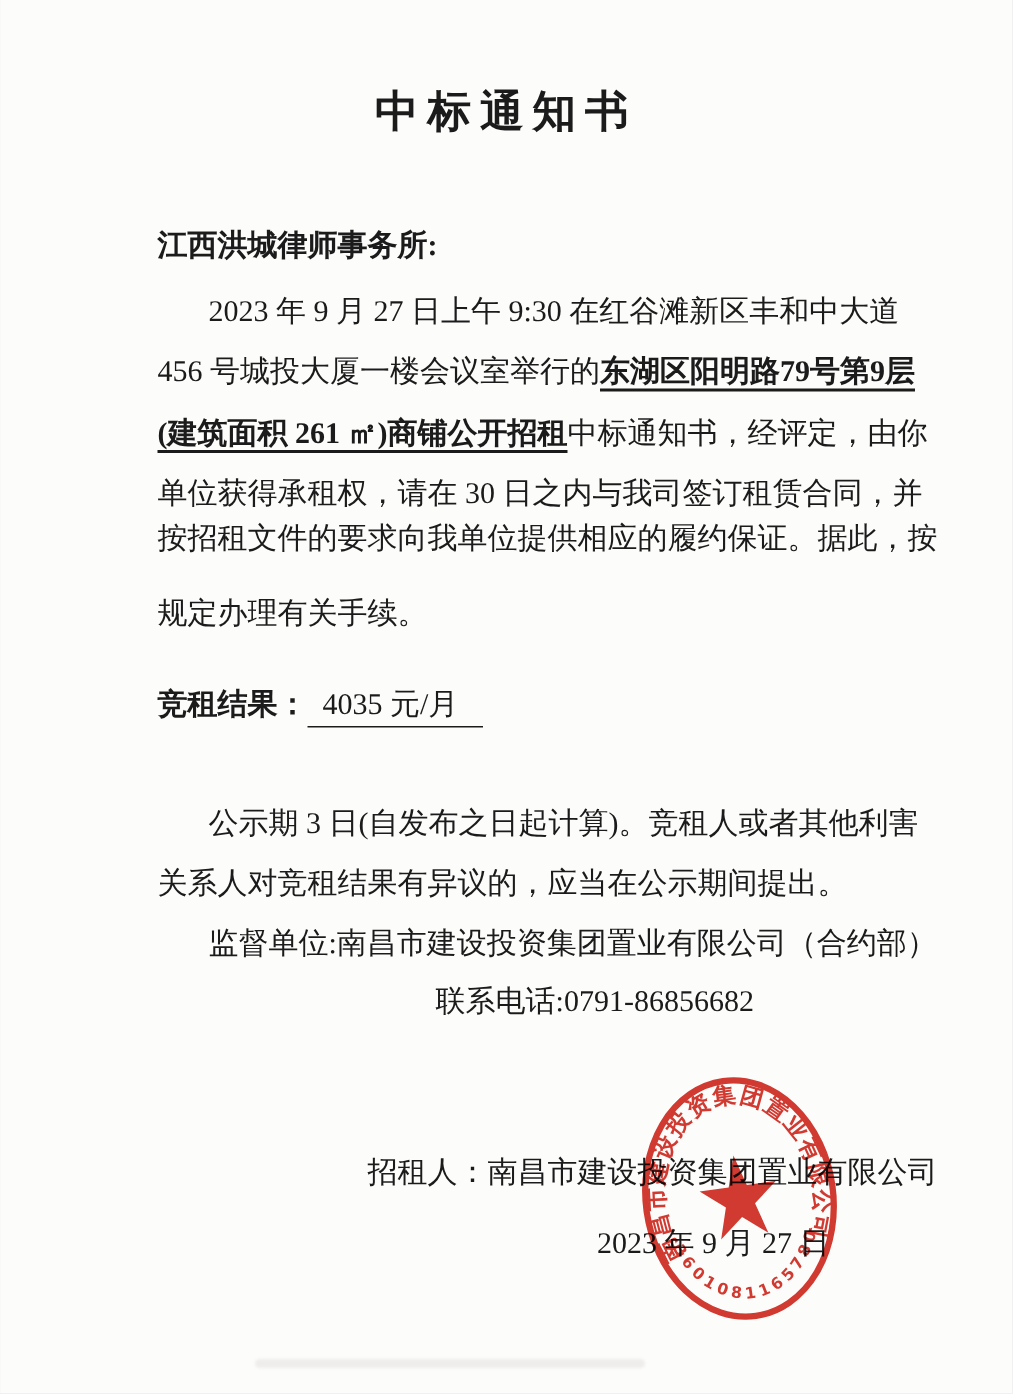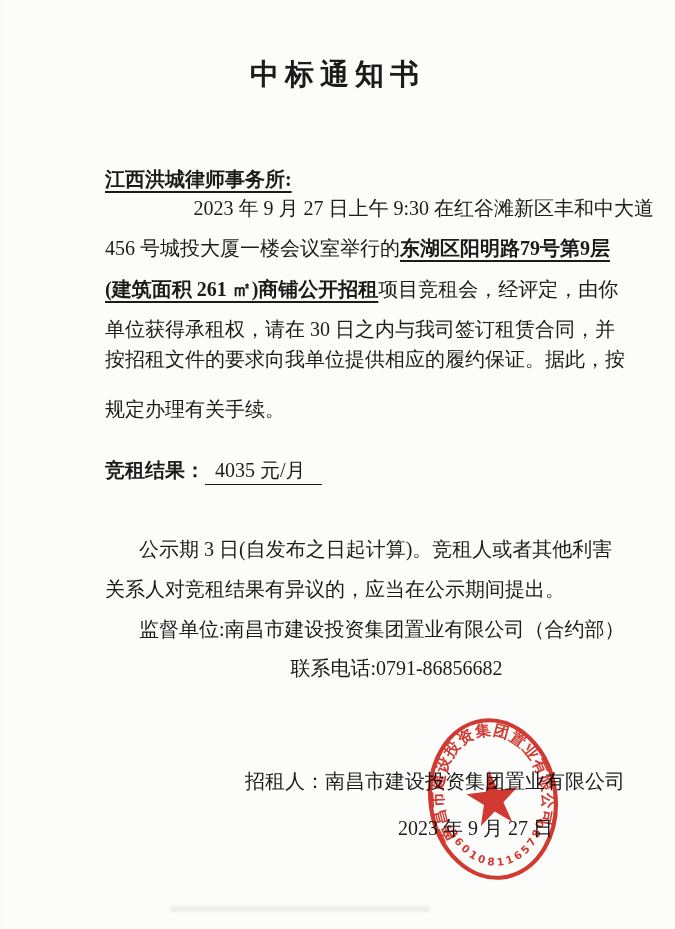--- a/index.html
+++ b/index.html
@@ -12,39 +12,38 @@
     font-family:"Liberation Serif","DejaVu Serif",serif;
     color:#1b1b1b;
     overflow:hidden;
   }
   .title{
     position:absolute;top:55px;left:0;right:0;margin:0;
     text-align:center;
     font-size:29px;font-weight:700;letter-spacing:6px;
   }
   .addressee{
-    position:absolute;top:166px;left:105px;
+    position:absolute;top:150px;left:105px;
     font-size:20px;font-weight:700;
-    text-decoration:underline;
     text-underline-offset:5px;
     text-decoration-thickness:1.5px;
   }
   .line{
     position:absolute;left:105px;width:515px;
     font-size:20px;line-height:24px;white-space:nowrap;
   }
   .indent{padding-left:34px;}
   .em{
     font-weight:700;
     text-decoration:underline;
     text-underline-offset:5px;
     text-decoration-thickness:1.5px;
     font-family:Liberation Serif, serif;
   }
-  .l-p1-1{top:196px;text-align:right;}.l-p1-2{top:236px;}.l-p1-3{top:277px;}
+  .l-p1-1{top:196px;}.l-p1-2{top:236px;}.l-p1-3{top:277px;}
   .l-p1-4{top:317px;}.l-p1-5{top:347px;}.l-p1-6{top:397px;}
   .result-line{top:458px;}
   .result-label{font-weight:700;}
   .result-value{
     display:inline-block;
     border-bottom:1.5px solid #1b1b1b;
     padding:0 16px 2px 10px;
   }
   .l-p2-1{top:537px;}.l-p2-2{top:577px;}.l-p2-3{top:617px;}.l-p2-4{top:656px;text-align:center;}
   .sig-lessor{position:absolute;top:768px;left:245px;font-size:20px;white-space:nowrap;}
@@ -67,21 +66,21 @@
 <div class="page">
 
   <h1 class="title">中标通知书</h1>
 
   <div class="addressee">江西洪城律师事务所:</div>
 
   <div class="line l-p1-1 indent">2023 年 9 月 27 日上午 9:30 在红谷滩新区丰和中大道</div>
 
   <div class="line l-p1-2"><span>456 号城投大厦一楼会议室举行的</span><span class="em">东湖区阳明路79号第9层</span></div>
 
-  <div class="line l-p1-3"><span class="em">(建筑面积 261 ㎡)商铺公开招租</span><span>项目竞租会，经评定，由你</span></div>
+  <div class="line l-p1-3"><span class="em">(建筑面积 261 ㎡)商铺公开招租</span><span>中标通知书，经评定，由你</span></div>
 
   <div class="line l-p1-4">单位获得承租权，请在 30 日之内与我司签订租赁合同，并</div>
   <div class="line l-p1-5">按招租文件的要求向我单位提供相应的履约保证。据此，按</div>
   <div class="line l-p1-6">规定办理有关手续。</div>
 
   <div class="line result-line"><span class="result-label">竞租结果：</span><span class="result-value">4035 元/月</span></div>
 
   <div class="line l-p2-1 indent">公示期 3 日(自发布之日起计算)。竞租人或者其他利害</div>
   <div class="line l-p2-2">关系人对竞租结果有异议的，应当在公示期间提出。</div>
   <div class="line l-p2-3 indent">监督单位:南昌市建设投资集团置业有限公司（合约部）</div>

